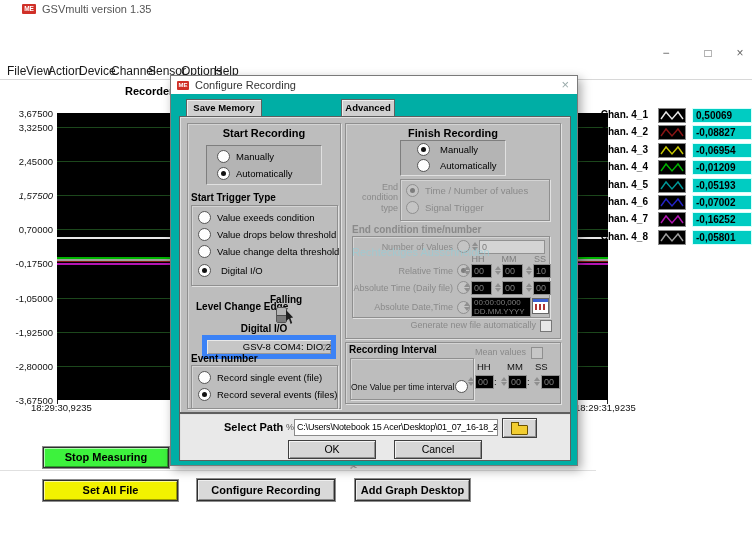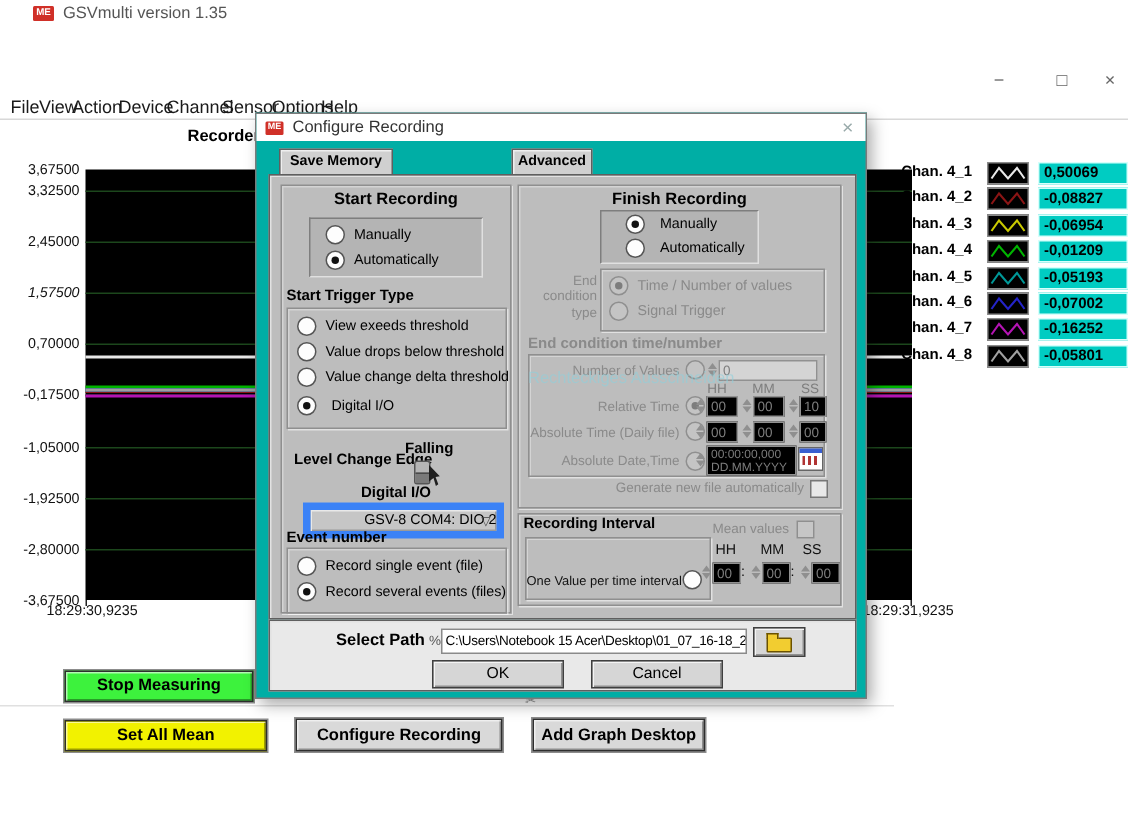--- a/index.html
+++ b/index.html
@@ -199,21 +199,21 @@
         <span class="chicon">
           <svg width="24" height="11" viewBox="0 0 24 11">
             <polyline points="1,9 6,2 12,9 18,2 23,9" fill="none" stroke="#a0a0a0" stroke-width="1.4"></polyline>
           </svg>
         </span>
         <span class="chval">-0,05801</span>
       </div>
     </div>
 
   <div class="actbtn" style="left:43px;top:447px;width:124px;height:19px;line-height:19px;background:#3df23d">Stop Measuring</div>
-  <div class="actbtn" style="left:43px;top:480px;width:133px;height:19px;line-height:19px;background:#f2f200">Set All Mean</div>
+  <div class="actbtn" style="left:43px;top:480px;width:133px;height:19px;line-height:19px;background:#f2f200">Set All File</div>
   <div class="actbtn" style="left:197px;top:479px;width:136px;height:20px;line-height:20px;background:#d9d9d9">Configure Recording</div>
   <div class="actbtn" style="left:355px;top:479px;width:113px;height:20px;line-height:20px;background:#d9d9d9">Add Graph Desktop</div>
 
   <div id="winline"></div>
   <div id="snip">✂</div>
 
   <div class="abs" id="dialog">
     <div id="dtitle">
       <span class="logo">ME</span>
       <span id="dtitletext">Configure Recording</span>
@@ -234,21 +234,21 @@
           </div>
           <div class="rrow" style="left:10px;top:21px">
             <span class="radio sel"></span>
             <span>Automatically</span>
           </div>
         </div>
         <div class="slab" style="left:3px;top:68px">Start Trigger Type</div>
         <div class="grp" style="left:3px;top:81px;width:145px;height:79px">
           <div class="rrow" style="left:6px;top:5px">
             <span class="radio"></span>
-            <span>View exeeds threshold</span>
+            <span>Value exeeds condition</span>
           </div>
           <div class="rrow" style="left:6px;top:22px">
             <span class="radio"></span>
             <span>Value drops below threshold</span>
           </div>
           <div class="rrow" style="left:6px;top:39px">
             <span class="radio"></span>
             <span>Value change delta threshold</span>
           </div>
           <div class="rrow" style="left:6px;top:58px;gap:10px">

